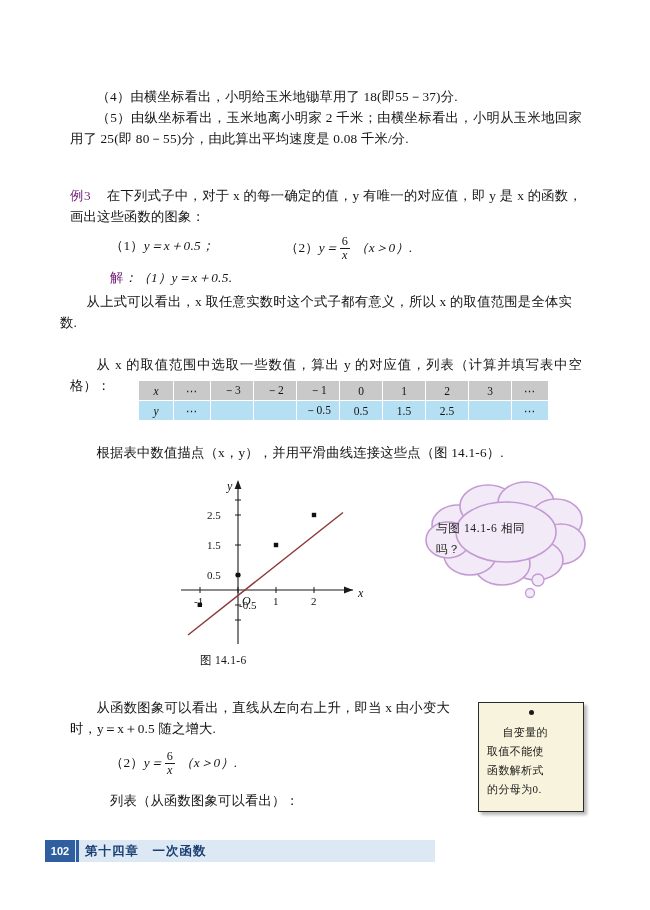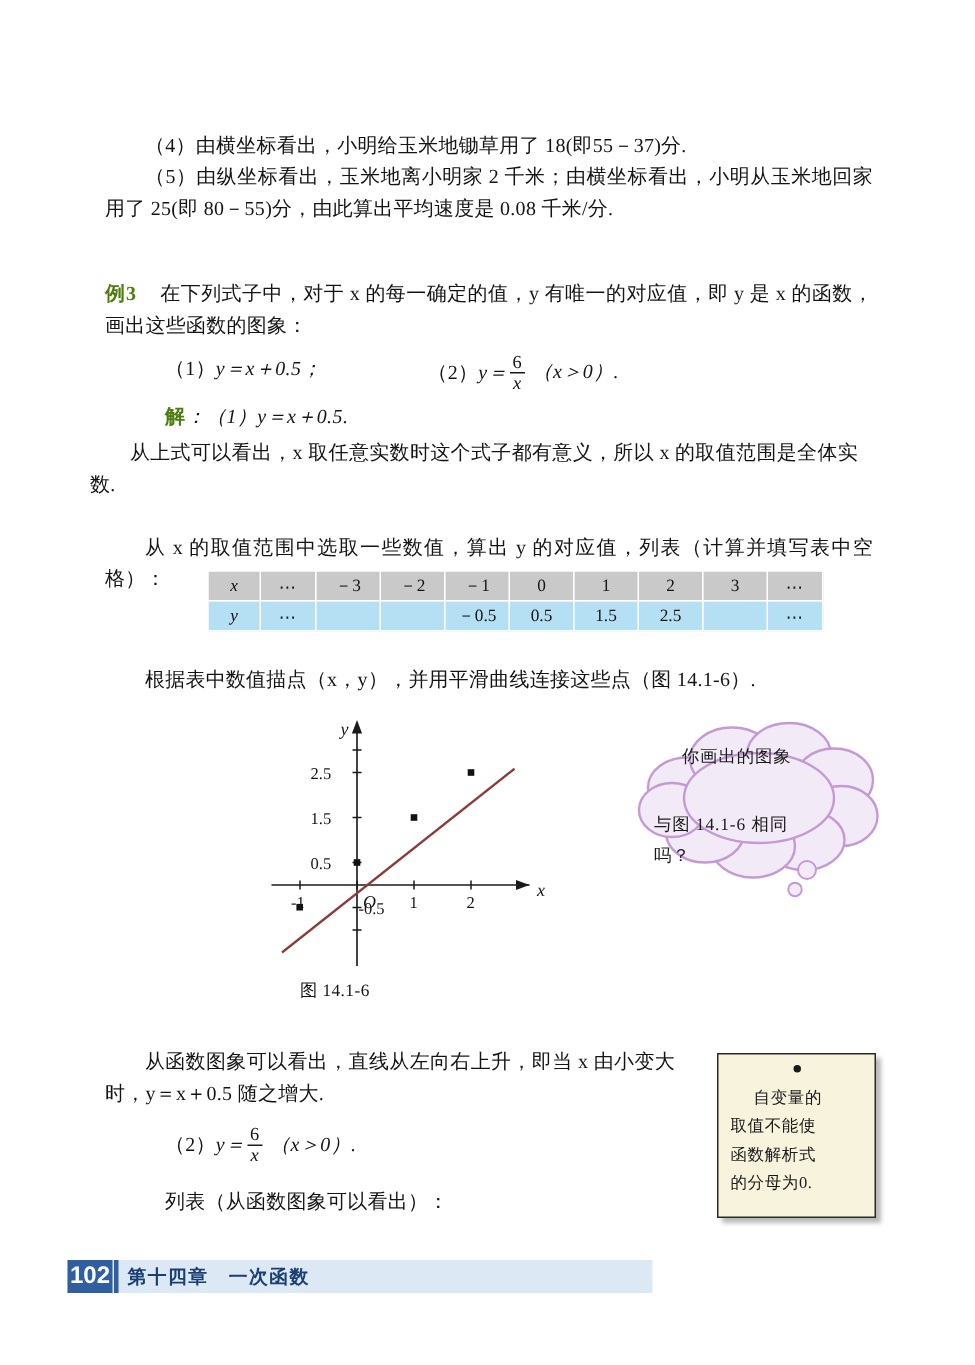--- a/index.html
+++ b/index.html
@@ -32,22 +32,22 @@
   }
   .indent2 { text-indent: 2em; }
   .math {
     font-family: "Liberation Serif", "DejaVu Serif", serif;
     font-style: italic;
     letter-spacing: 0.3px;
   }
   .up { font-style: normal; }
 
   .marker {
-    color: #4d7c0f;
-    font-weight: bold;
+    color: #701a75;
+    font-weight: normal;
     letter-spacing: 0.5px;
     margin-top: 22px;
   }
 
   
   .frac {
     display: inline-block;
     vertical-align: -0.52em;
     text-align: center;
     line-height: 1.05;
@@ -162,21 +162,21 @@
     background: #dce9f5;
   }
   .footer-pageno {
     position: absolute;
     left: 45px;
     top: 840px;
     width: 30px;
     height: 22px;
     background: #2f5fa0;
     color: #ffffff;
-    font-size: 16px;
+    font-size: 11px;
     font-weight: bold;
     text-align: center;
     line-height: 22px;
     font-family: "Liberation Sans", sans-serif;
   }
   .footer-bar {
     position: absolute;
     left: 76px;
     top: 840px;
     width: 3px;
@@ -323,21 +323,20 @@
         <ellipse cx="30" cy="70" rx="22" ry="18"></ellipse>
         <ellipse cx="88" cy="62" rx="50" ry="30"></ellipse>
       </g>
       <g fill="#f3eaf7" stroke="#c49ad4" stroke-width="1.3">
         <circle cx="120" cy="110" r="6"></circle>
         <circle cx="112" cy="123" r="4.5"></circle>
       </g>
     </svg>
   </div>
   <div class="bubble-text">
-    <span class="l1">你画出的图象</span>
     <span class="l2">与图 14.1-6 相同</span>
     <span class="l3">吗？</span>
   </div>
 
   <div class="body-text indent2" style="left:70px; top:697px; width:380px;">从函数图象可以看出，直线从左向右上升，即当 x 由小变大时，y＝x＋0.5 随之增大.</div>
 
   <div class="body-text" style="left:110px; top:750px;">
     <span>（2）</span><span class="math">y＝</span><span class="frac math"><span class="num up">6</span><span class="den">x</span></span><span class="math" style="margin-left:4px;">（x＞0）.</span>
   </div>
 

